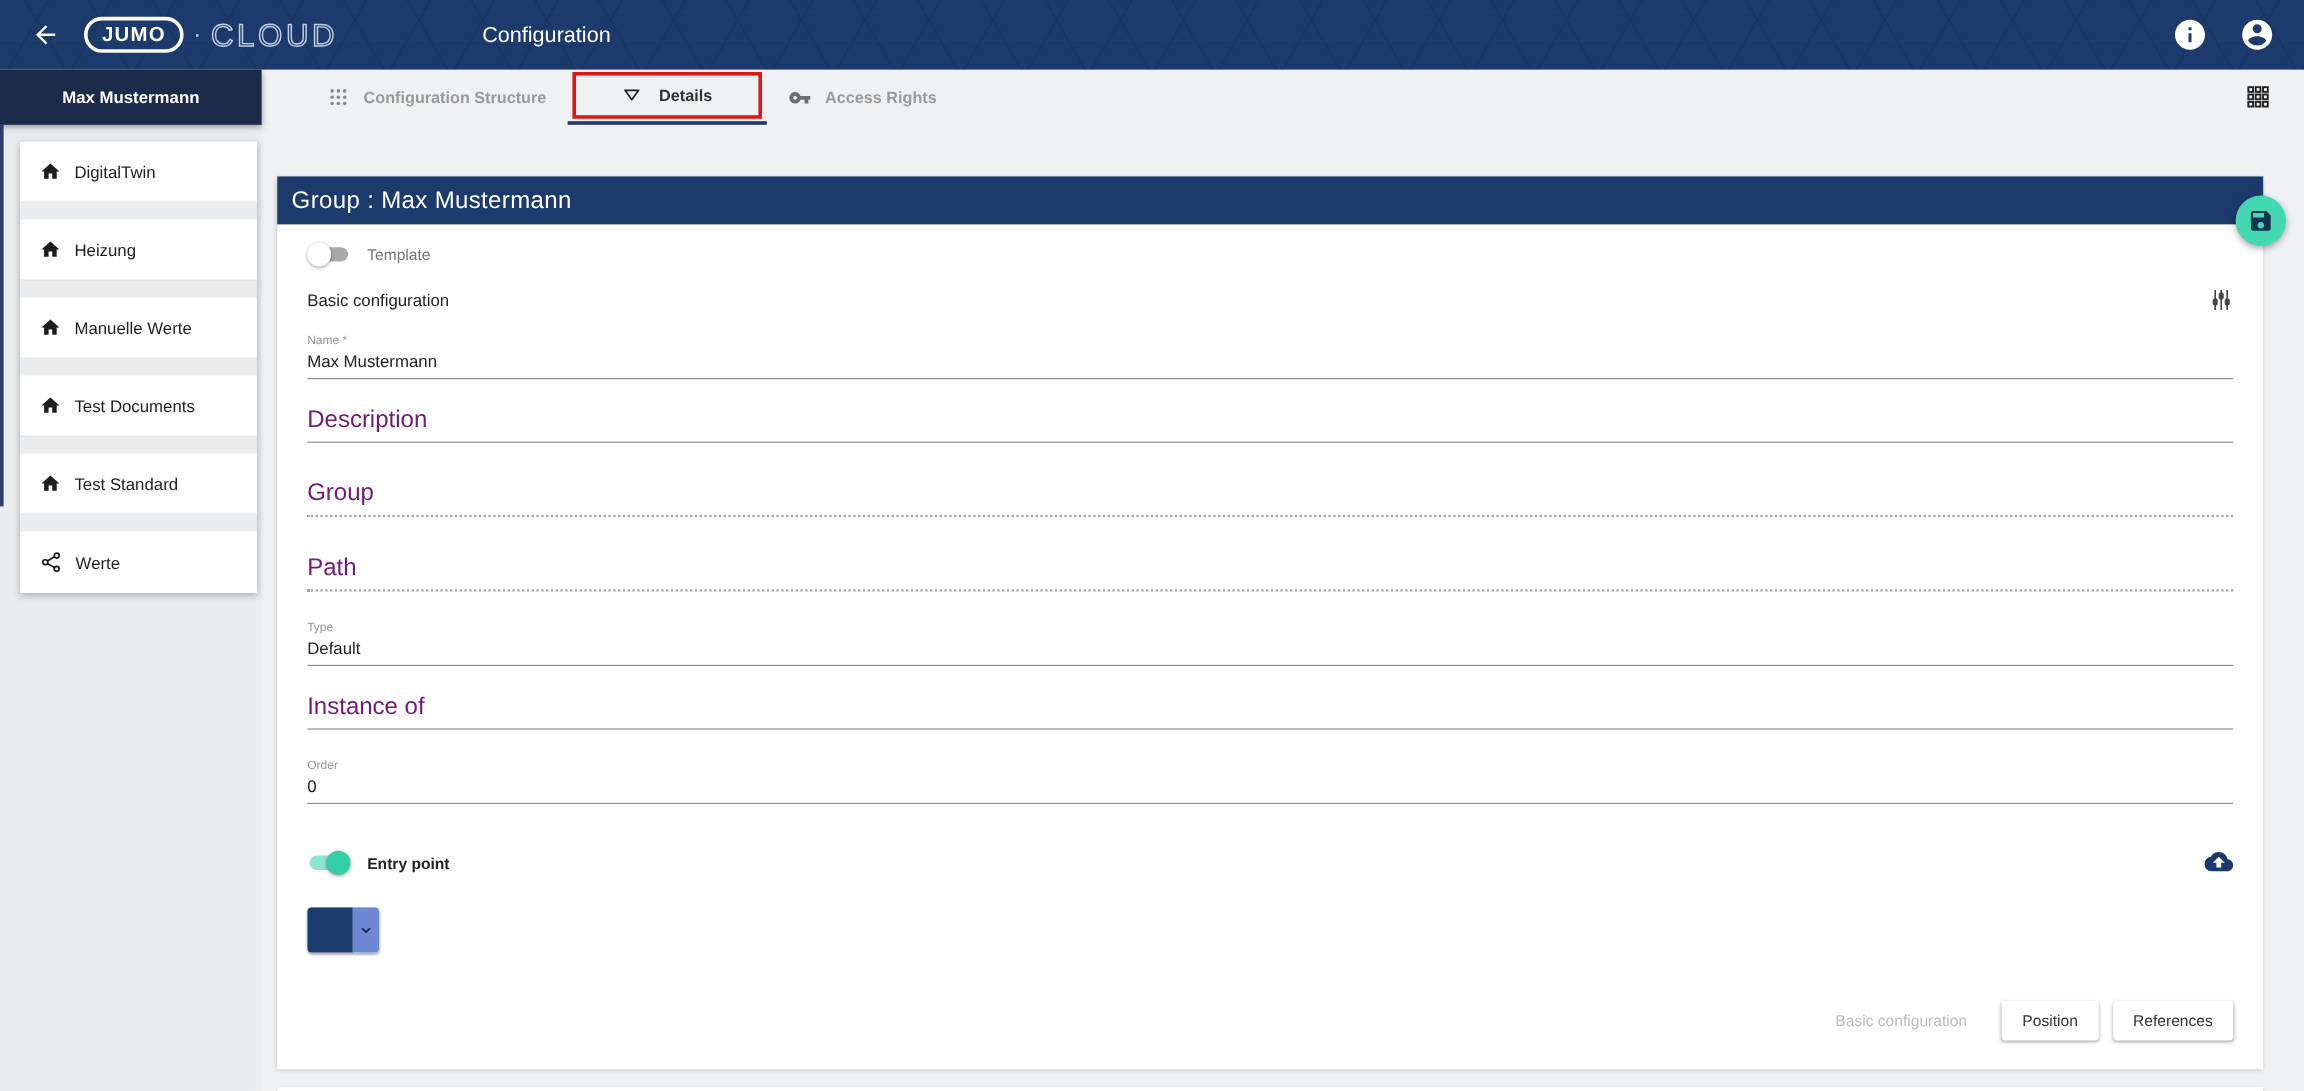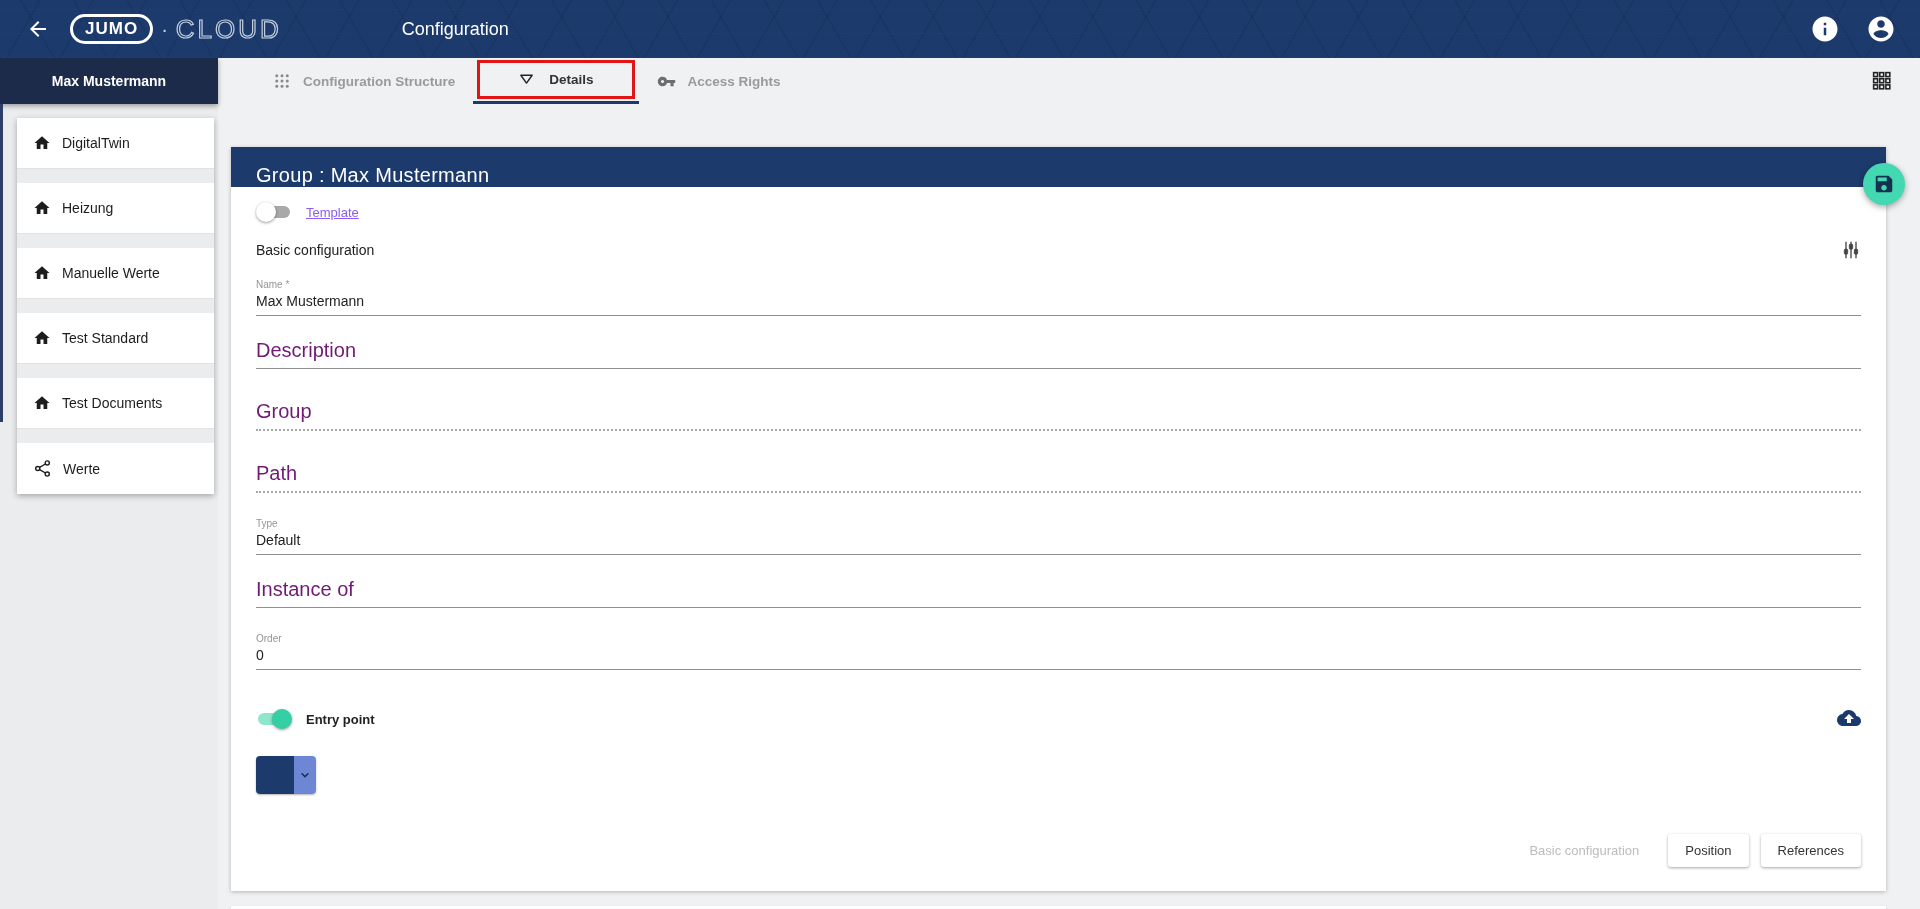--- a/index.html
+++ b/index.html
@@ -36,26 +36,26 @@
   .tabbar { position:absolute; left:218px; top:58px; right:0; height:46px; background:#f0f1f2; display:flex; align-items:center; padding-left:37px; z-index:10;font-weight:bold; }
   .tab { display:flex; align-items:center; gap:12px; height:46px; cursor:pointer; font-size:13.5px; }
   .tab-inactive { color:#9a9a9a; padding:0 18px; }
   .tab-active { color:#333; padding:0 45px; position:relative; border-bottom:3px solid #1c3a6b;gap:14px; }
   .red-annotation { position:absolute; left:4px; right:4px; top:2px; bottom:2px; border:3px solid #e01616; pointer-events:none; }
   .tabbar-apps { position:absolute; right:28px; top:12px; cursor:pointer; }
 
   
   .main { position:absolute; left:218px; top:104px; right:0; bottom:0; background:#f0f1f2; padding:43px 34px 0 13px; }
   .panel { background:#fff; box-shadow:0 1px 4px rgba(0,0,0,.25); }
-  .panel-header { height:40px; background:#1c3a6b; display:flex; align-items:flex-end; padding-left:25px; }
+  .panel-header { height:40px; background:#1c3a6b; display:flex; align-items:center; padding-left:12px; }
   .panel-header .ttl { color:#fff; font-size:20px; font-weight:500; letter-spacing:.3px; }
   .panel-body { padding:12px 25px 14px 25px; }
 
   .toggle-row { display:flex; align-items:center; gap:14px; height:26px; }
-  .toggle-row .tlabel { font-size:13px; color:#8b5cf6;text-decoration:underline; }
+  .toggle-row .tlabel { font-size:13px; color:#737373; }
   .switch { position:relative; width:36px; height:18px; cursor:pointer; flex:0 0 auto; }
   .switch .track { position:absolute; left:2px; right:2px; top:3px; height:12px; border-radius:7px; }
   .switch .thumb { position:absolute; top:-1px; width:20px; height:20px; border-radius:50%; box-shadow:0 1px 3px rgba(0,0,0,.4); }
   .switch.off .track { background:#a9a9a9; }
   .switch.off .thumb { left:0; background:#fff; }
   .switch.on .track { background:#8fe6cf; }
   .switch.on .thumb { right:0; background:#35cfa6; }
 
   .section-row { display:flex; align-items:center; justify-content:space-between; margin-top:14px; }
   .section-label { font-size:14px; color:#222; }
@@ -146,29 +146,29 @@
           </svg>
         </span>
       <span class="lbl">Manuelle Werte</span>
     </div>
     <div class="sidebar-item">
       <span>
           <svg width="18" height="18" viewBox="0 0 24 24">
             <path d="M10 20v-6h4v6h5v-8h3L12 3 2 12h3v8z" fill="#1d1d1d"></path>
           </svg>
         </span>
+      <span class="lbl">Test Documents</span>
+    </div>
+    <div class="sidebar-item">
+      <span>
+          <svg width="18" height="18" viewBox="0 0 24 24">
+            <path d="M10 20v-6h4v6h5v-8h3L12 3 2 12h3v8z" fill="#1d1d1d"></path>
+          </svg>
+        </span>
       <span class="lbl">Test Standard</span>
-    </div>
-    <div class="sidebar-item">
-      <span>
-          <svg width="18" height="18" viewBox="0 0 24 24">
-            <path d="M10 20v-6h4v6h5v-8h3L12 3 2 12h3v8z" fill="#1d1d1d"></path>
-          </svg>
-        </span>
-      <span class="lbl">Test Documents</span>
     </div>
     <div class="sidebar-item">
       <span>
           <svg width="19" height="19" viewBox="0 0 24 24" fill="none" stroke="#1d1d1d" stroke-width="1.8">
             <circle cx="18" cy="5" r="2.6"></circle>
             <circle cx="6" cy="12" r="2.6"></circle>
             <circle cx="18" cy="19" r="2.6"></circle>
             <line x1="8.3" y1="10.7" x2="15.7" y2="6.3"></line>
             <line x1="8.3" y1="13.3" x2="15.7" y2="17.7"></line>
           </svg>

